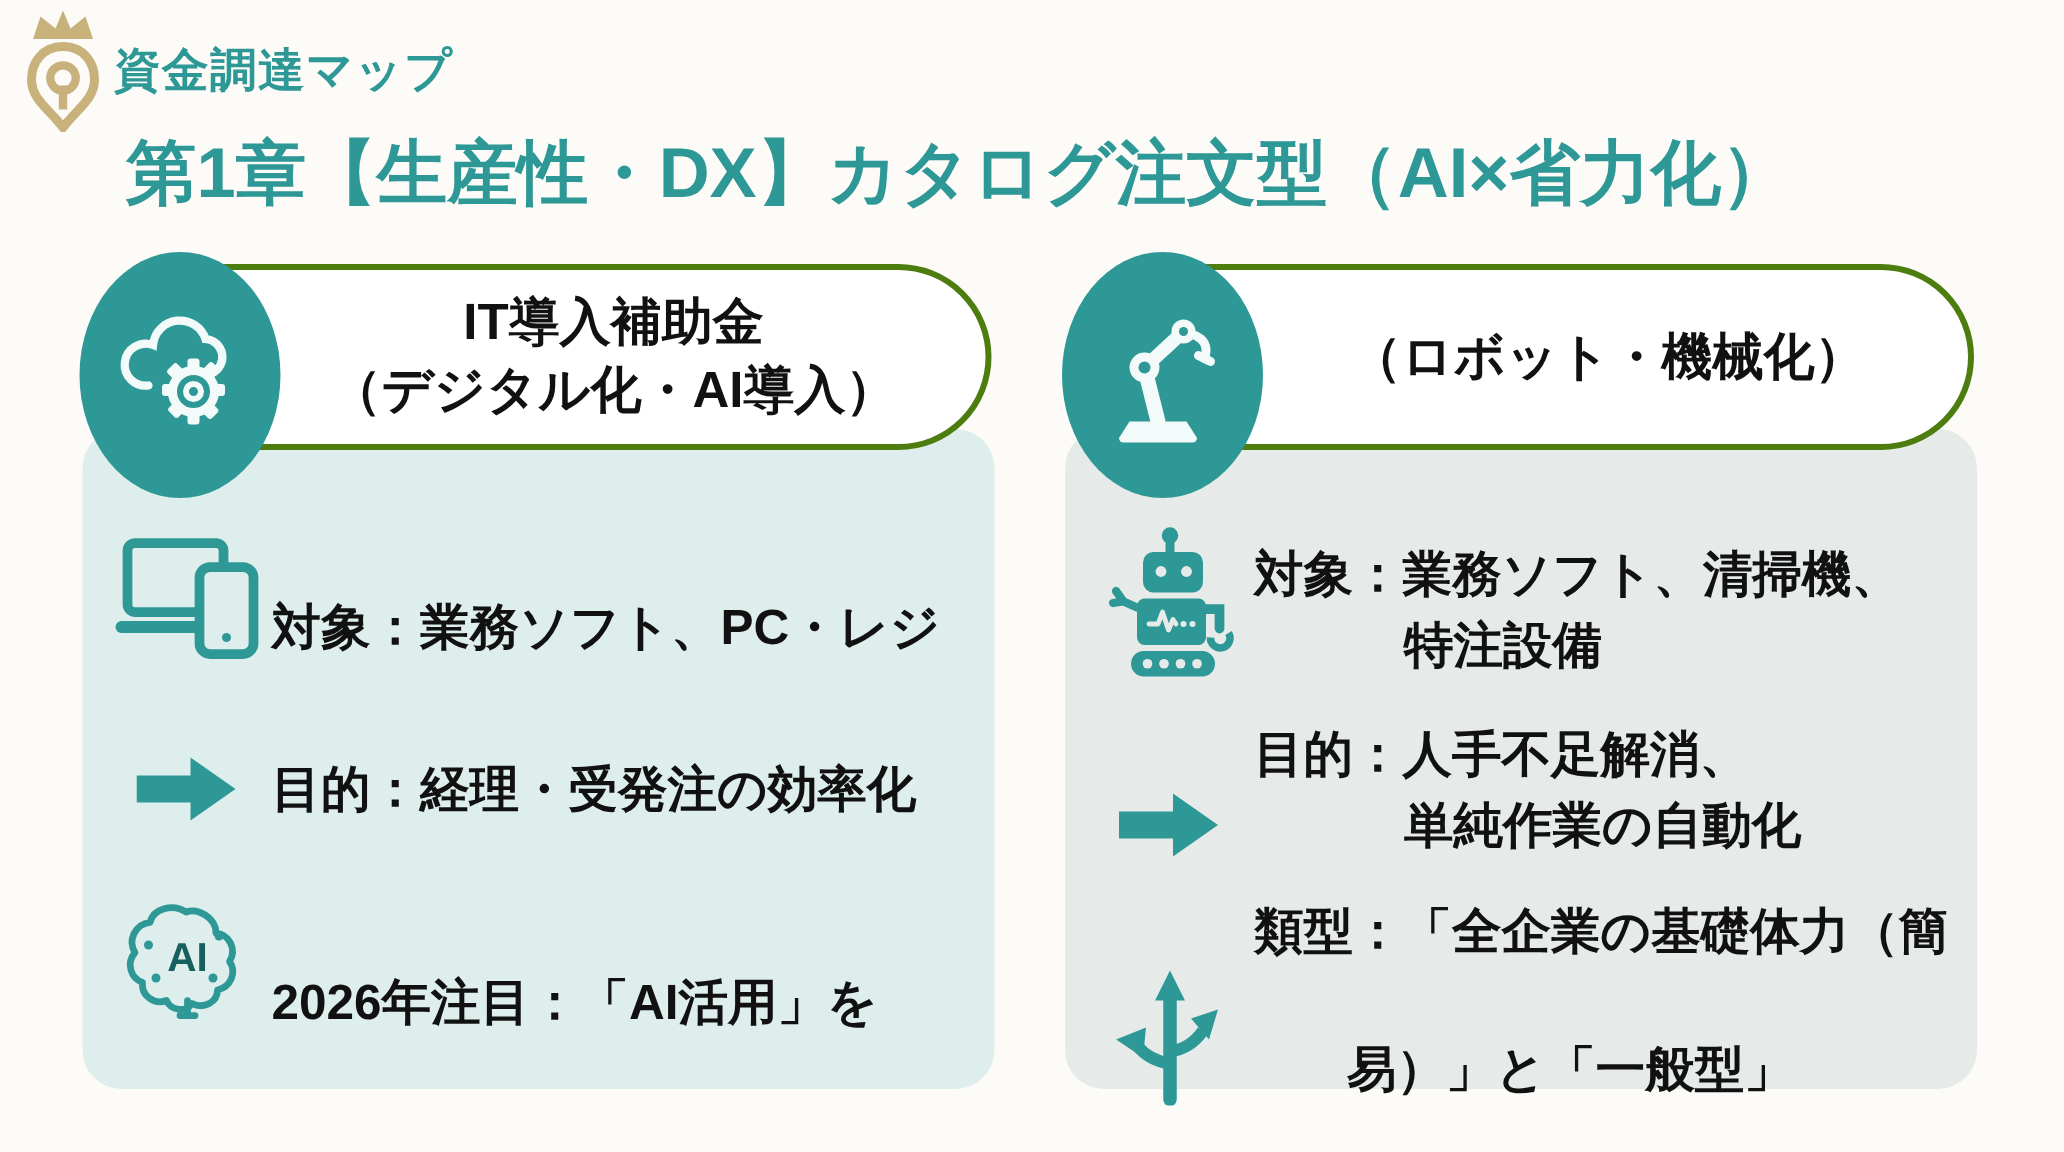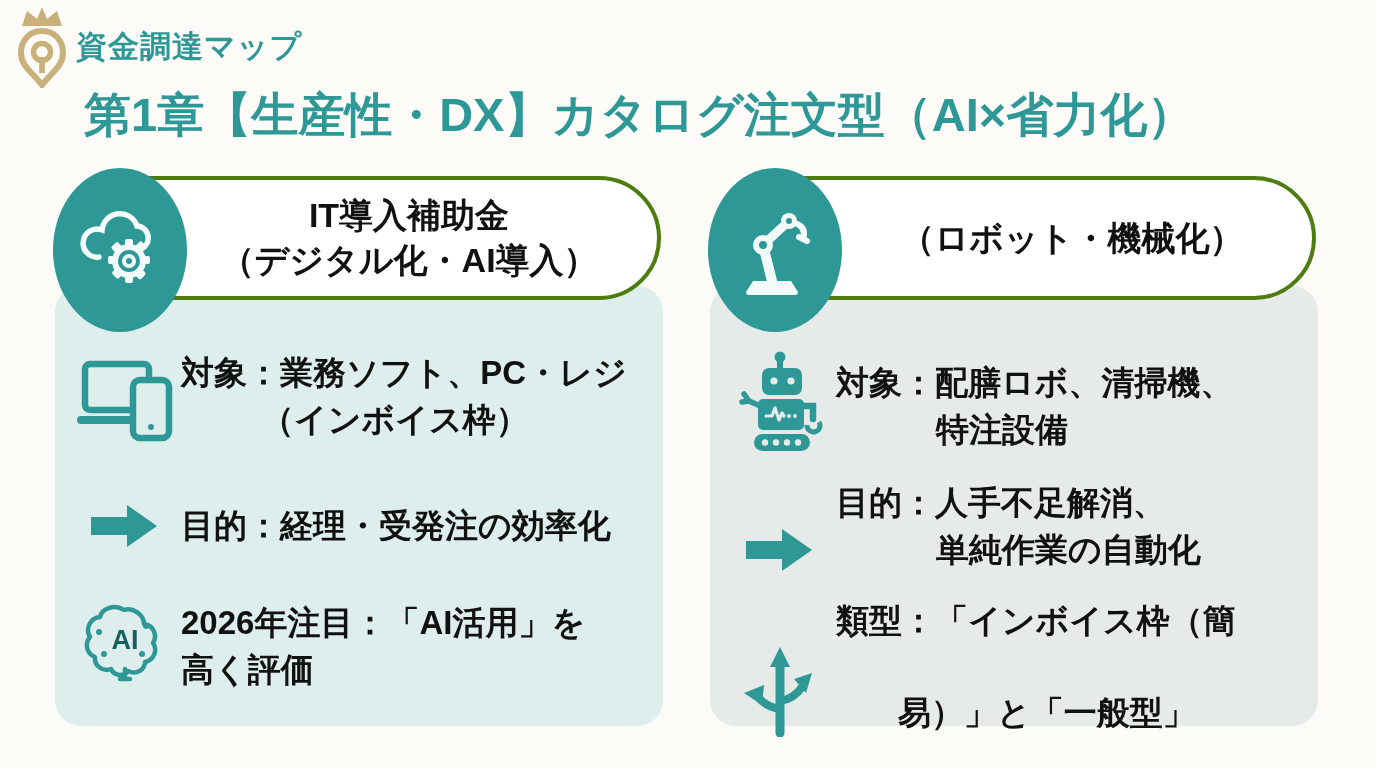--- a/index.html
+++ b/index.html
@@ -96,21 +96,20 @@
       <div class="row-icon">
         <svg width="100" height="92" viewBox="0 0 100 92">
           <rect x="10" y="12" width="64" height="46" rx="5" fill="none" stroke="#2e9897" stroke-width="6.5"></rect>
           <rect x="2" y="64" width="76" height="8" rx="4" fill="#2e9897"></rect>
           <rect x="58" y="28" width="36" height="58" rx="7" fill="#deeeec" stroke="#2e9897" stroke-width="6.5"></rect>
           <circle cx="76" cy="75" r="3" fill="#2e9897"></circle>
         </svg>
       </div>
       <div class="row-text">
         <div class="line">対象：業務ソフト、PC・レジ</div>
-        <div class="line l2-center-l">（インボイス枠）</div>
       </div>
     </div>
 
     <div class="row row2">
       <div class="row-icon">
         <svg width="68" height="48" viewBox="0 0 68 48">
           <path d="M0 15 h36 v-12 l30 21 -30 21 v-12 h-36 z" fill="#2e9897"></path>
         </svg>
       </div>
       <div class="row-text">
@@ -125,21 +124,20 @@
           <path d="M43 67 v10 m-5 0 h10" stroke="#2e9897" stroke-width="4.5" stroke-linecap="round"></path>
           <circle cx="17" cy="30" r="3" fill="#2e9897"></circle>
           <circle cx="64" cy="24" r="3" fill="#2e9897"></circle>
           <circle cx="60" cy="52" r="3" fill="#2e9897"></circle>
           <circle cx="22" cy="52" r="3" fill="#2e9897"></circle>
           <text x="43" y="47" text-anchor="middle" font-size="27" font-weight="bold" font-family="Liberation Sans, sans-serif" fill="#17605f">AI</text>
         </svg>
       </div>
       <div class="row-text">
         <div class="line">2026年注目：「AI活用」を</div>
-        <div class="line">高く評価</div>
       </div>
     </div>
   </div>
 
   <div class="card card-right">
     <div class="card-body"></div>
 
     <div class="pill" style="padding-left:128px;padding-right:16px;">
       <div class="t2">（ロボット・機械化）</div>
     </div>
@@ -174,21 +172,21 @@
           <circle cx="55" cy="66" r="2" fill="#e6ebea"></circle>
           <circle cx="61" cy="66" r="2" fill="#e6ebea"></circle>
           <rect x="20" y="84" width="56" height="17" rx="8.5" fill="#2e9897"></rect>
           <circle cx="31" cy="92.5" r="3.2" fill="#e6ebea"></circle>
           <circle cx="42" cy="92.5" r="3.2" fill="#e6ebea"></circle>
           <circle cx="53" cy="92.5" r="3.2" fill="#e6ebea"></circle>
           <circle cx="64" cy="92.5" r="3.2" fill="#e6ebea"></circle>
         </svg>
       </div>
       <div class="row-text">
-        <div class="line">対象：配膳ロボ、清掃機、</div>
+        <div class="line">対象：業務ソフト、清掃機、</div>
         <div class="line l2-indent">特注設備</div>
       </div>
     </div>
 
     <div class="row row2">
       <div class="row-icon">
         <svg width="68" height="48" viewBox="0 0 68 48">
           <path d="M0 15 h36 v-12 l30 21 -30 21 v-12 h-36 z" fill="#2e9897"></path>
         </svg>
       </div>
@@ -203,19 +201,19 @@
         <svg width="76" height="94" viewBox="0 0 76 94">
           <path d="M38 90 V24" stroke="#2e9897" stroke-width="9" stroke-linecap="round"></path>
           <polygon points="28,24 38,4 48,24" fill="#2e9897"></polygon>
           <path d="M38 66 Q24 64 16 54" fill="none" stroke="#2e9897" stroke-width="8"></path>
           <polygon points="22,42 2,50 20,62" fill="#2e9897"></polygon>
           <path d="M38 58 Q52 56 60 44" fill="none" stroke="#2e9897" stroke-width="8"></path>
           <polygon points="52,36 70,30 64,50" fill="#2e9897"></polygon>
         </svg>
       </div>
       <div class="row-text">
-        <div class="line">類型：「インボイス枠（簡</div>
+        <div class="line">類型：「全企業の基礎体力（簡</div>
         <div class="line l2-center-r">易）」と「一般型」</div>
       </div>
     </div>
   </div>
 
 </div>
 
 </body></html>

